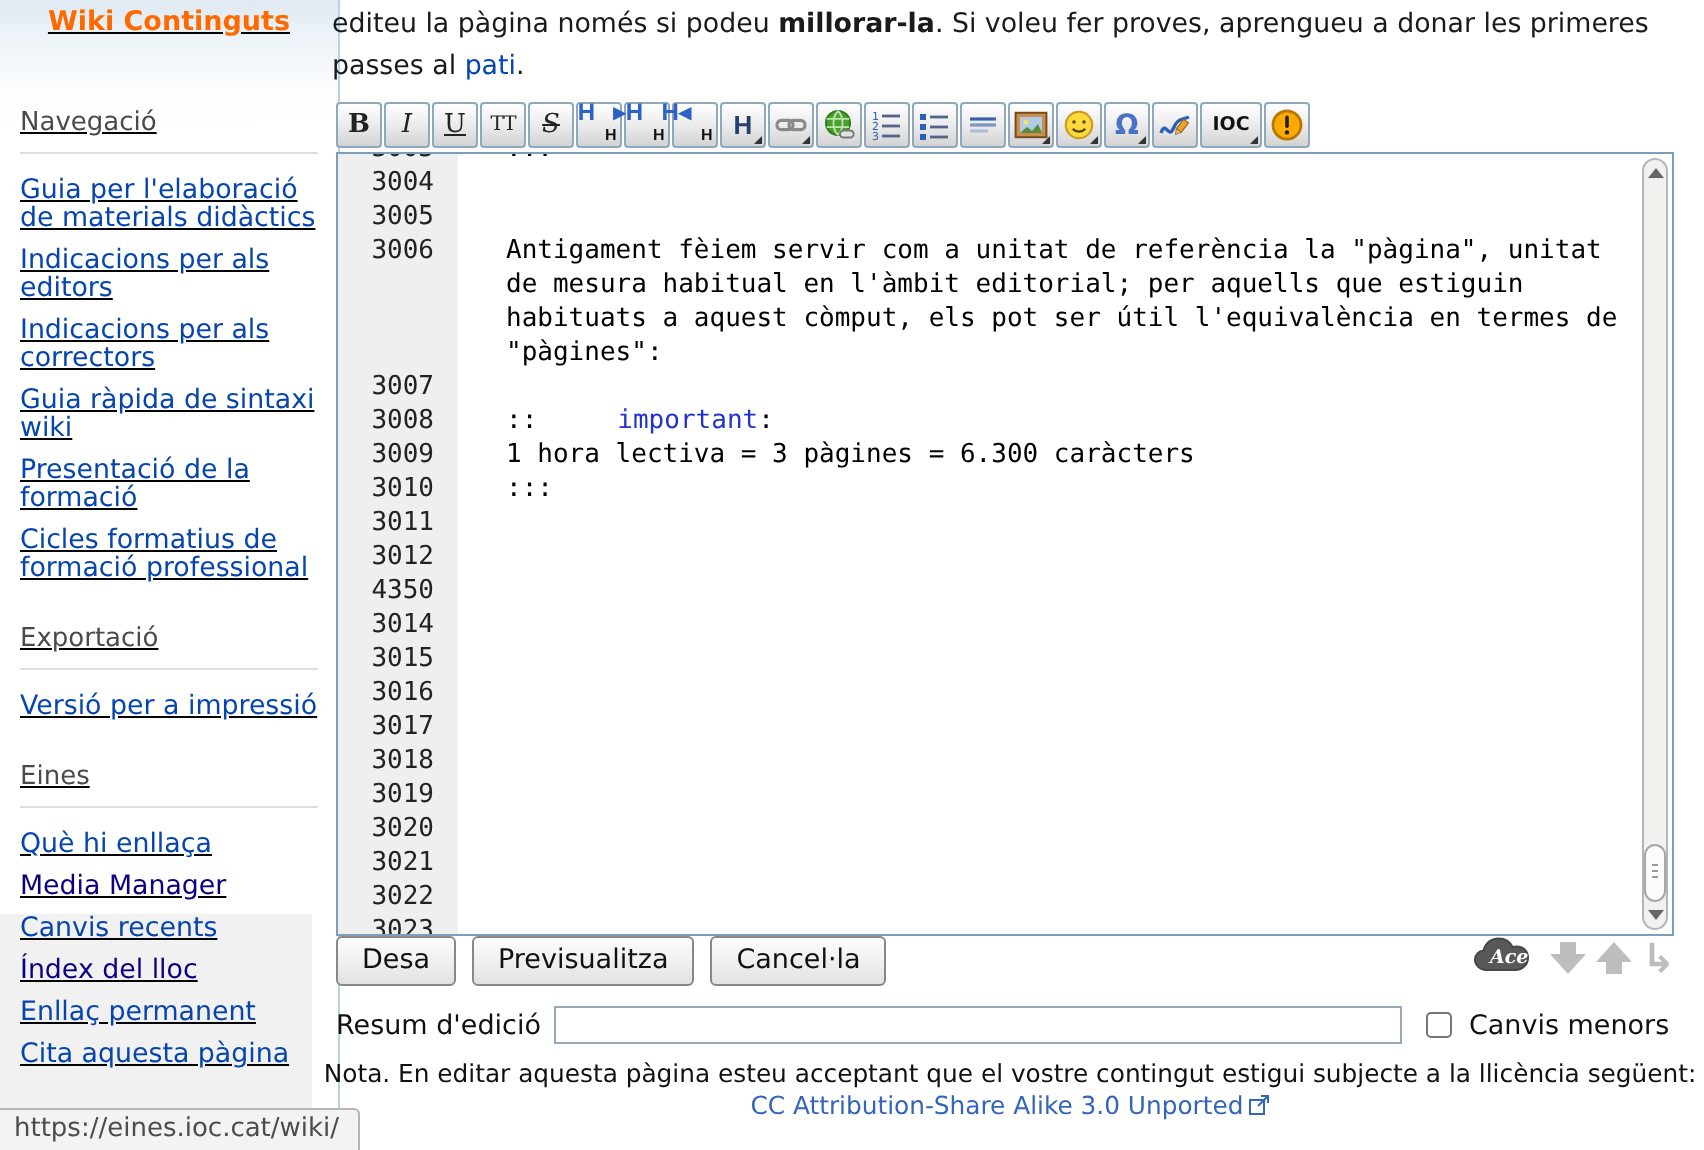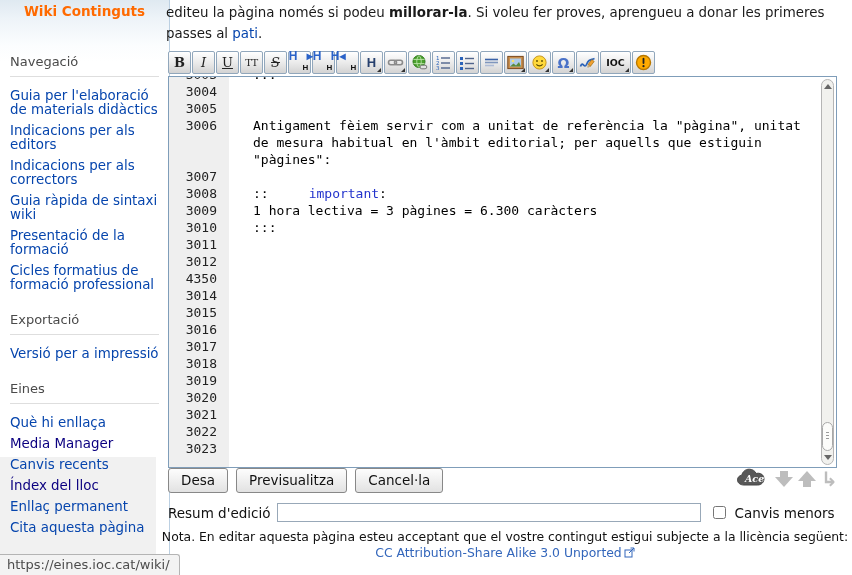--- a/index.html
+++ b/index.html
@@ -2,21 +2,21 @@
 <html><head>
 <meta charset="utf-8">
 <style>
   html,body{margin:0;padding:0;}
   body{width:852px;height:575px;position:relative;overflow:hidden;background:#fff;
        font-family:"DejaVu Sans",sans-serif;-webkit-font-smoothing:antialiased;}
 
   
   .sidebar{position:absolute;top:0;left:0;bottom:0;width:170px;box-sizing:border-box;
            border-right:1px solid #bcd0e2;
-           background:linear-gradient(to bottom,#dfe9f1 0,#edf3f8 18px,#fbfdfe 45px,#fff 62px);}
+           background:linear-gradient(to bottom,#dfe9f1 0,#edf3f8 18px,#fbfdfe 45px,#fff 62px);text-decoration:underline;}
   .sidebar-gray{position:absolute;left:0;top:457px;width:156px;height:118px;background:#f1f1f1;z-index:0;}
   .sidebar-title{position:relative;z-index:1;margin-top:3px;text-align:center;color:#ff6a00;
                  font-weight:bold;font-size:13.5px;cursor:pointer;}
   .sidebar nav{position:relative;z-index:1;padding:35px 4px 0 10px;}
   .nav-section{margin-bottom:20px;}
   .nav-head{font-size:13px;color:#4a4a4a;font-weight:400;margin:0 6px 12px 0;
             padding-bottom:7px;border-bottom:1px solid #dedede;}
   .nav-list{list-style:none;margin:0;padding:0;}
   .nav-list li{margin:0 0 7px 0;}
   .nav-link{display:block;color:#0645ad;font-size:13.4px;line-height:14px;text-decoration:none;cursor:pointer;}
@@ -344,20 +344,24 @@
           <div class="row">
             <span class="ln">3006</span>
             <span class="code">Antigament fèiem servir com a unitat de referència la "pàgina", unitat</span>
           </div>
           <div class="row">
             <span class="ln"></span>
             <span class="code">de mesura habitual en l'àmbit editorial; per aquells que estiguin</span>
           </div>
           <div class="row">
             <span class="ln"></span>
+            <span class="code">habituats a aquest còmput, els pot ser útil l'equivalència en termes de</span>
+          </div>
+          <div class="row">
+            <span class="ln"></span>
             <span class="code">"pàgines":</span>
           </div>
           <div class="row">
             <span class="ln">3007</span>
             <span class="code"></span>
           </div>
           <div class="row">
             <span class="ln">3008</span>
             <span class="code"><span style="color: rgb(0, 0, 0);">::</span><span style="color: rgb(34, 51, 204); margin-left: 40px;">important</span><span style="color: rgb(0, 0, 0);">:</span></span>
           </div>

